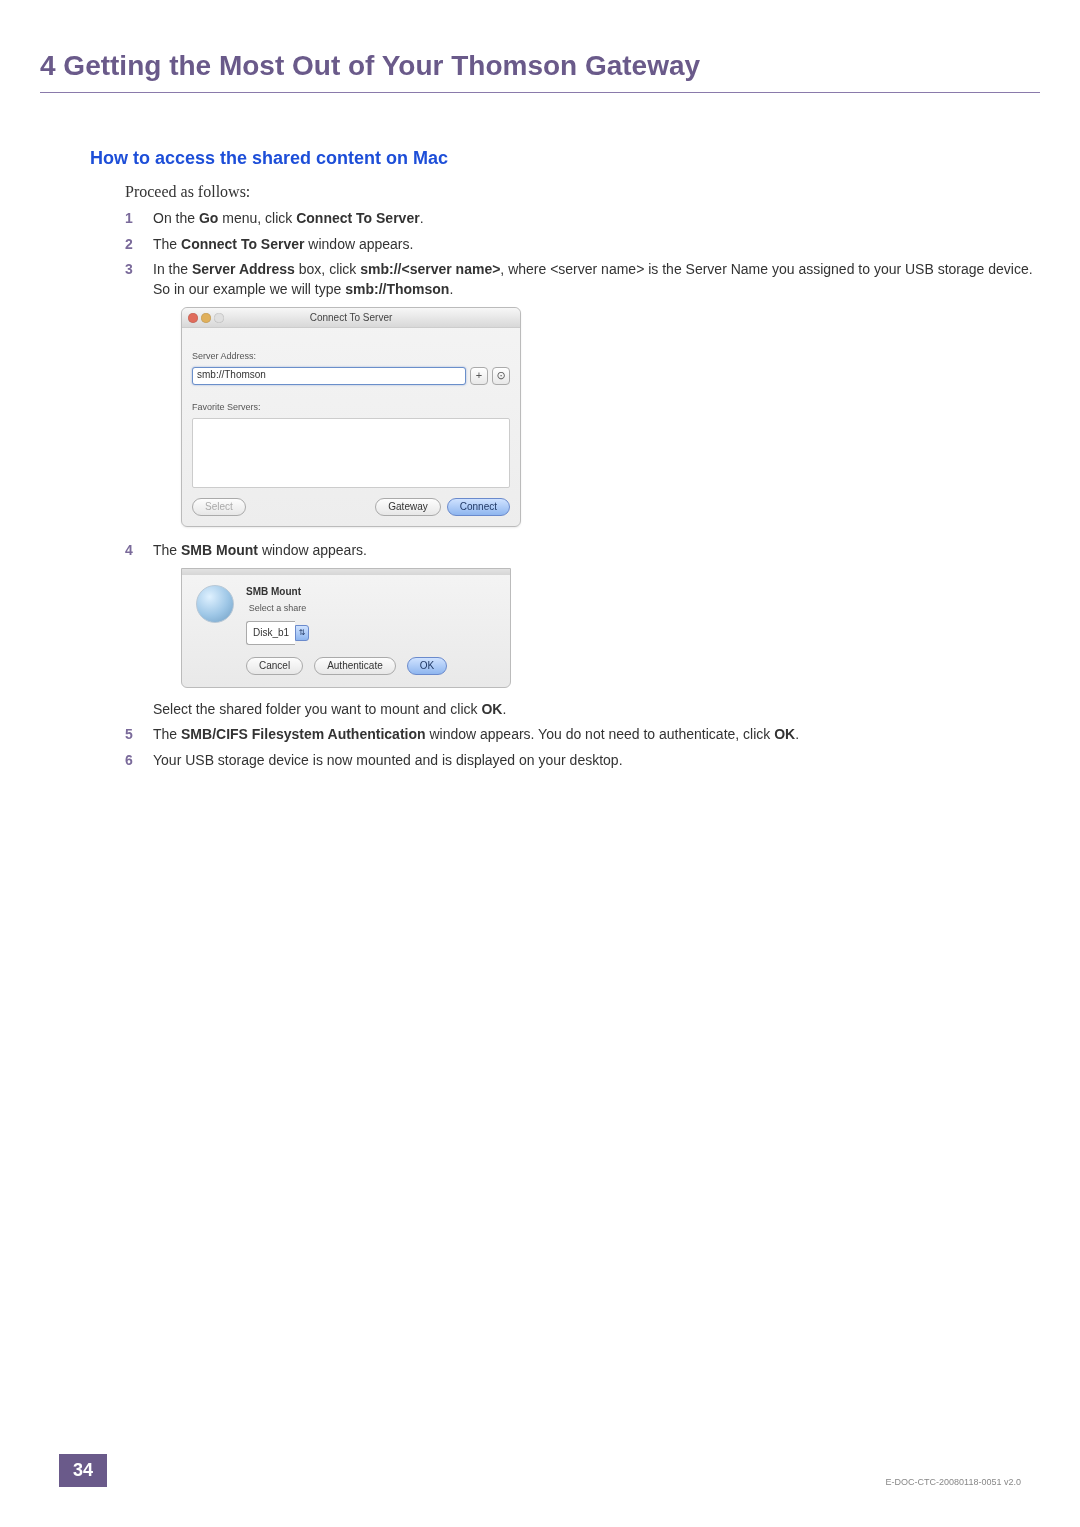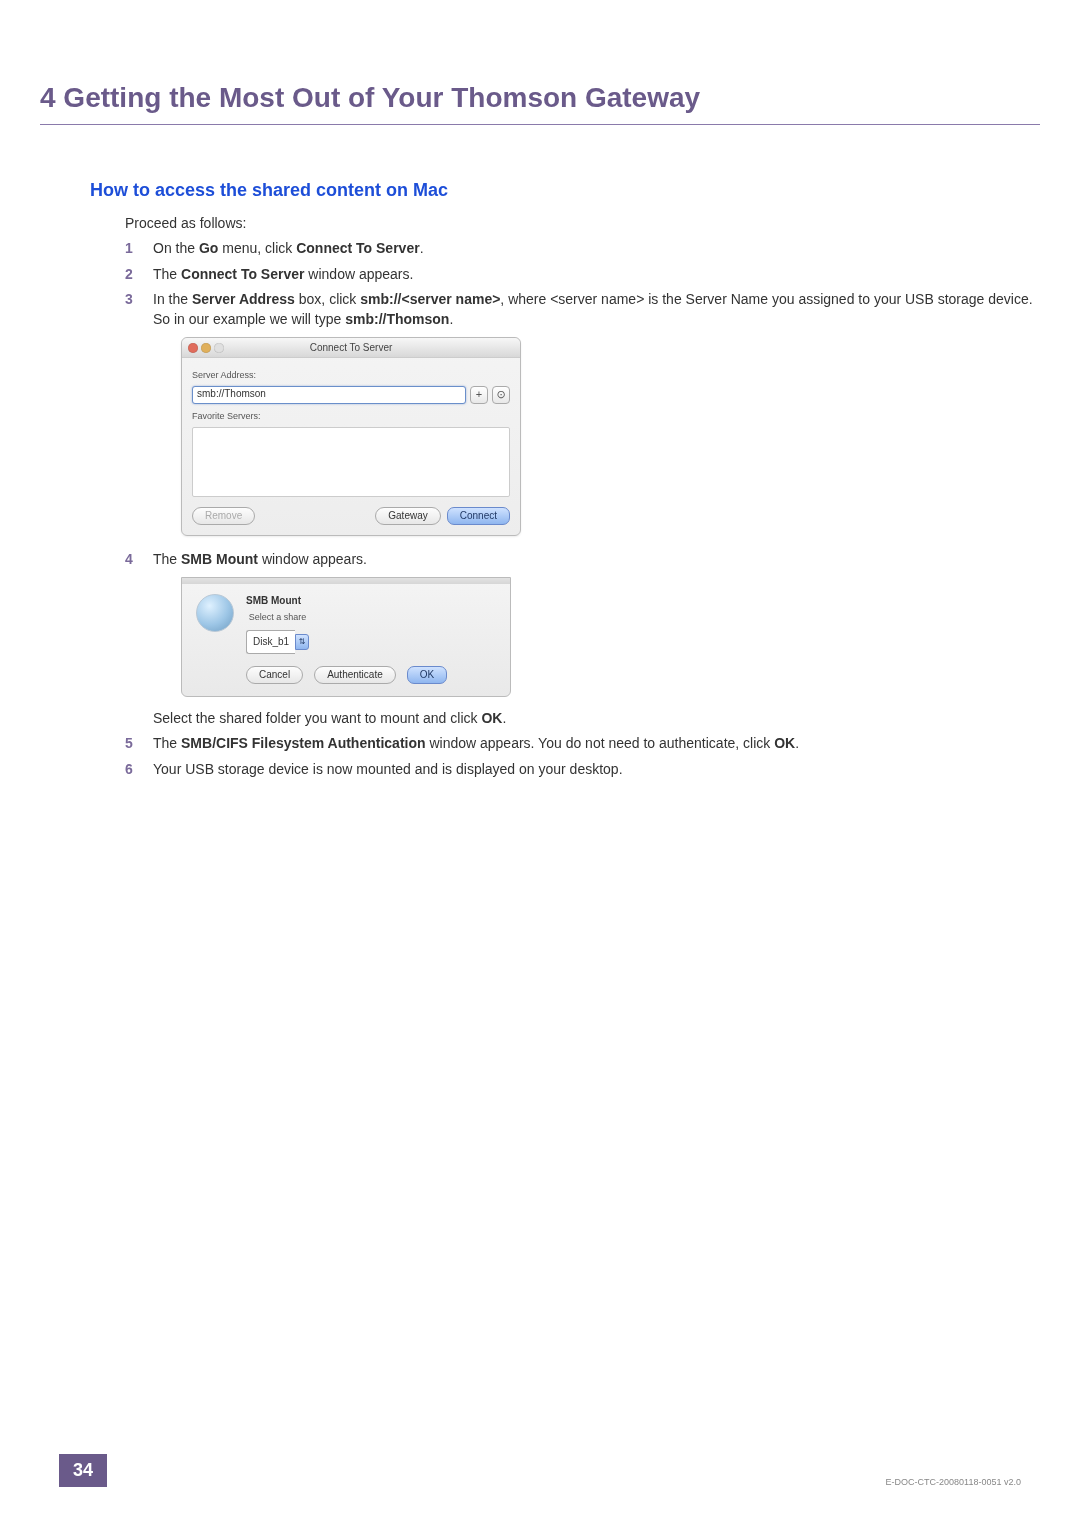--- a/index.html
+++ b/index.html
@@ -14,33 +14,33 @@
   .page {
     padding: 50px 40px 0 40px;
   }
   .chapter-title {
     font-size: 28px;
     font-weight: bold;
     color: #6a5a8a;
     border-bottom: 1.5px solid #8a7aab;
     padding-bottom: 10px;
     margin-bottom: 55px;
-    margin-top: 32px;
   }
   .section-title {
     font-size: 18px;
     font-weight: bold;
     color: #1d4ed8;
     margin-left: 50px;
     margin-bottom: 14px;
   }
   .intro {
-    font-size: 14px;
+    font-size: 16px;
     margin-left: 85px;
     margin-bottom: 8px;
+    font-family: Liberation Serif, serif;
   }
   ol.steps {
     list-style: none;
     margin-left: 85px;
   }
   ol.steps > li {
     display: flex;
     align-items: flex-start;
     margin-bottom: 6px;
     font-size: 14px;
@@ -75,21 +75,21 @@
     position: relative;
   }
   .traffic { display:flex; gap:3px; }
   .tl { width:10px; height:10px; border-radius:50%; box-shadow: inset 0 0 1px rgba(0,0,0,.4); }
   .tl.red{background:#e06c5c;} .tl.yel{background:#e0b05c;} .tl.grn{background:#e0e0e0;}
   .cts-title {
     position:absolute; left:0; right:0;
     text-align:center; font-size:10px; color:#444;
   }
   .cts-body { padding: 6px 10px 10px 10px; }
-  .cts-label { font-size:9px; color:#555; margin:5px 0 4px 0; }
+  .cts-label { font-size:9px; color:#555; margin:16px 0 4px 0; }
   .cts-row { display:flex; gap:4px; align-items:center; margin-bottom:6px;}
   .cts-input {
     flex:1; height:18px; border:1px solid #6a8fca; border-radius:3px;
     background:#fff; padding:0 4px; font-size:10px; color:#333;
     box-shadow: 0 0 2px rgba(80,120,200,.6);
   }
   .sq-btn {
     width:18px; height:18px; border:1px solid #aaa; border-radius:4px;
     background:linear-gradient(#fff,#e8e8e8); display:flex;
     align-items:center; justify-content:center; font-size:11px; color:#555;
@@ -102,21 +102,20 @@
     display:inline-flex; align-items:center; justify-content:center;
     height:18px; padding:0 12px; border:1px solid #aaa;
     border-radius:10px; background:linear-gradient(#fdfdfd,#e7e7e7);
     font-size:10px; color:#333;
   }
   .pill-btn.disabled { color:#aaa; }
   .pill-btn.primary {
     border-color:#6a8acc;
     background:linear-gradient(#cfe2ff,#8fb6ef);
     color:#223a66;
-    border-radius:7px;
   }
   .cts-actions { display:flex; justify-content:space-between; align-items:center;}
   .cts-right { display:flex; gap:6px; }
   
   .smb-window {
     width: 330px;
     margin: 8px 0 12px 28px;
     border: 1px solid #bbb;
     border-radius: 0 0 6px 6px;
     background: linear-gradient(#f4f4f4,#e9e9e9);
@@ -208,21 +207,21 @@
             <div class="cts-row">
               <div class="cts-input">smb://Thomson</div>
               <div class="sq-btn">+</div>
               <div class="sq-btn">
                   <span>⊙</span>
                 </div>
             </div>
             <div class="cts-label">Favorite Servers:</div>
             <div class="fav-box"></div>
             <div class="cts-actions">
-              <span class="pill-btn disabled">Remove</span>
+              <span class="pill-btn disabled">Select</span>
               <span class="cts-right">
                 <span class="pill-btn">Gateway</span>
                 <span class="pill-btn primary">Connect</span>
               </span>
             </div>
           </div>
         </div>
       </span>
     </li>
 

